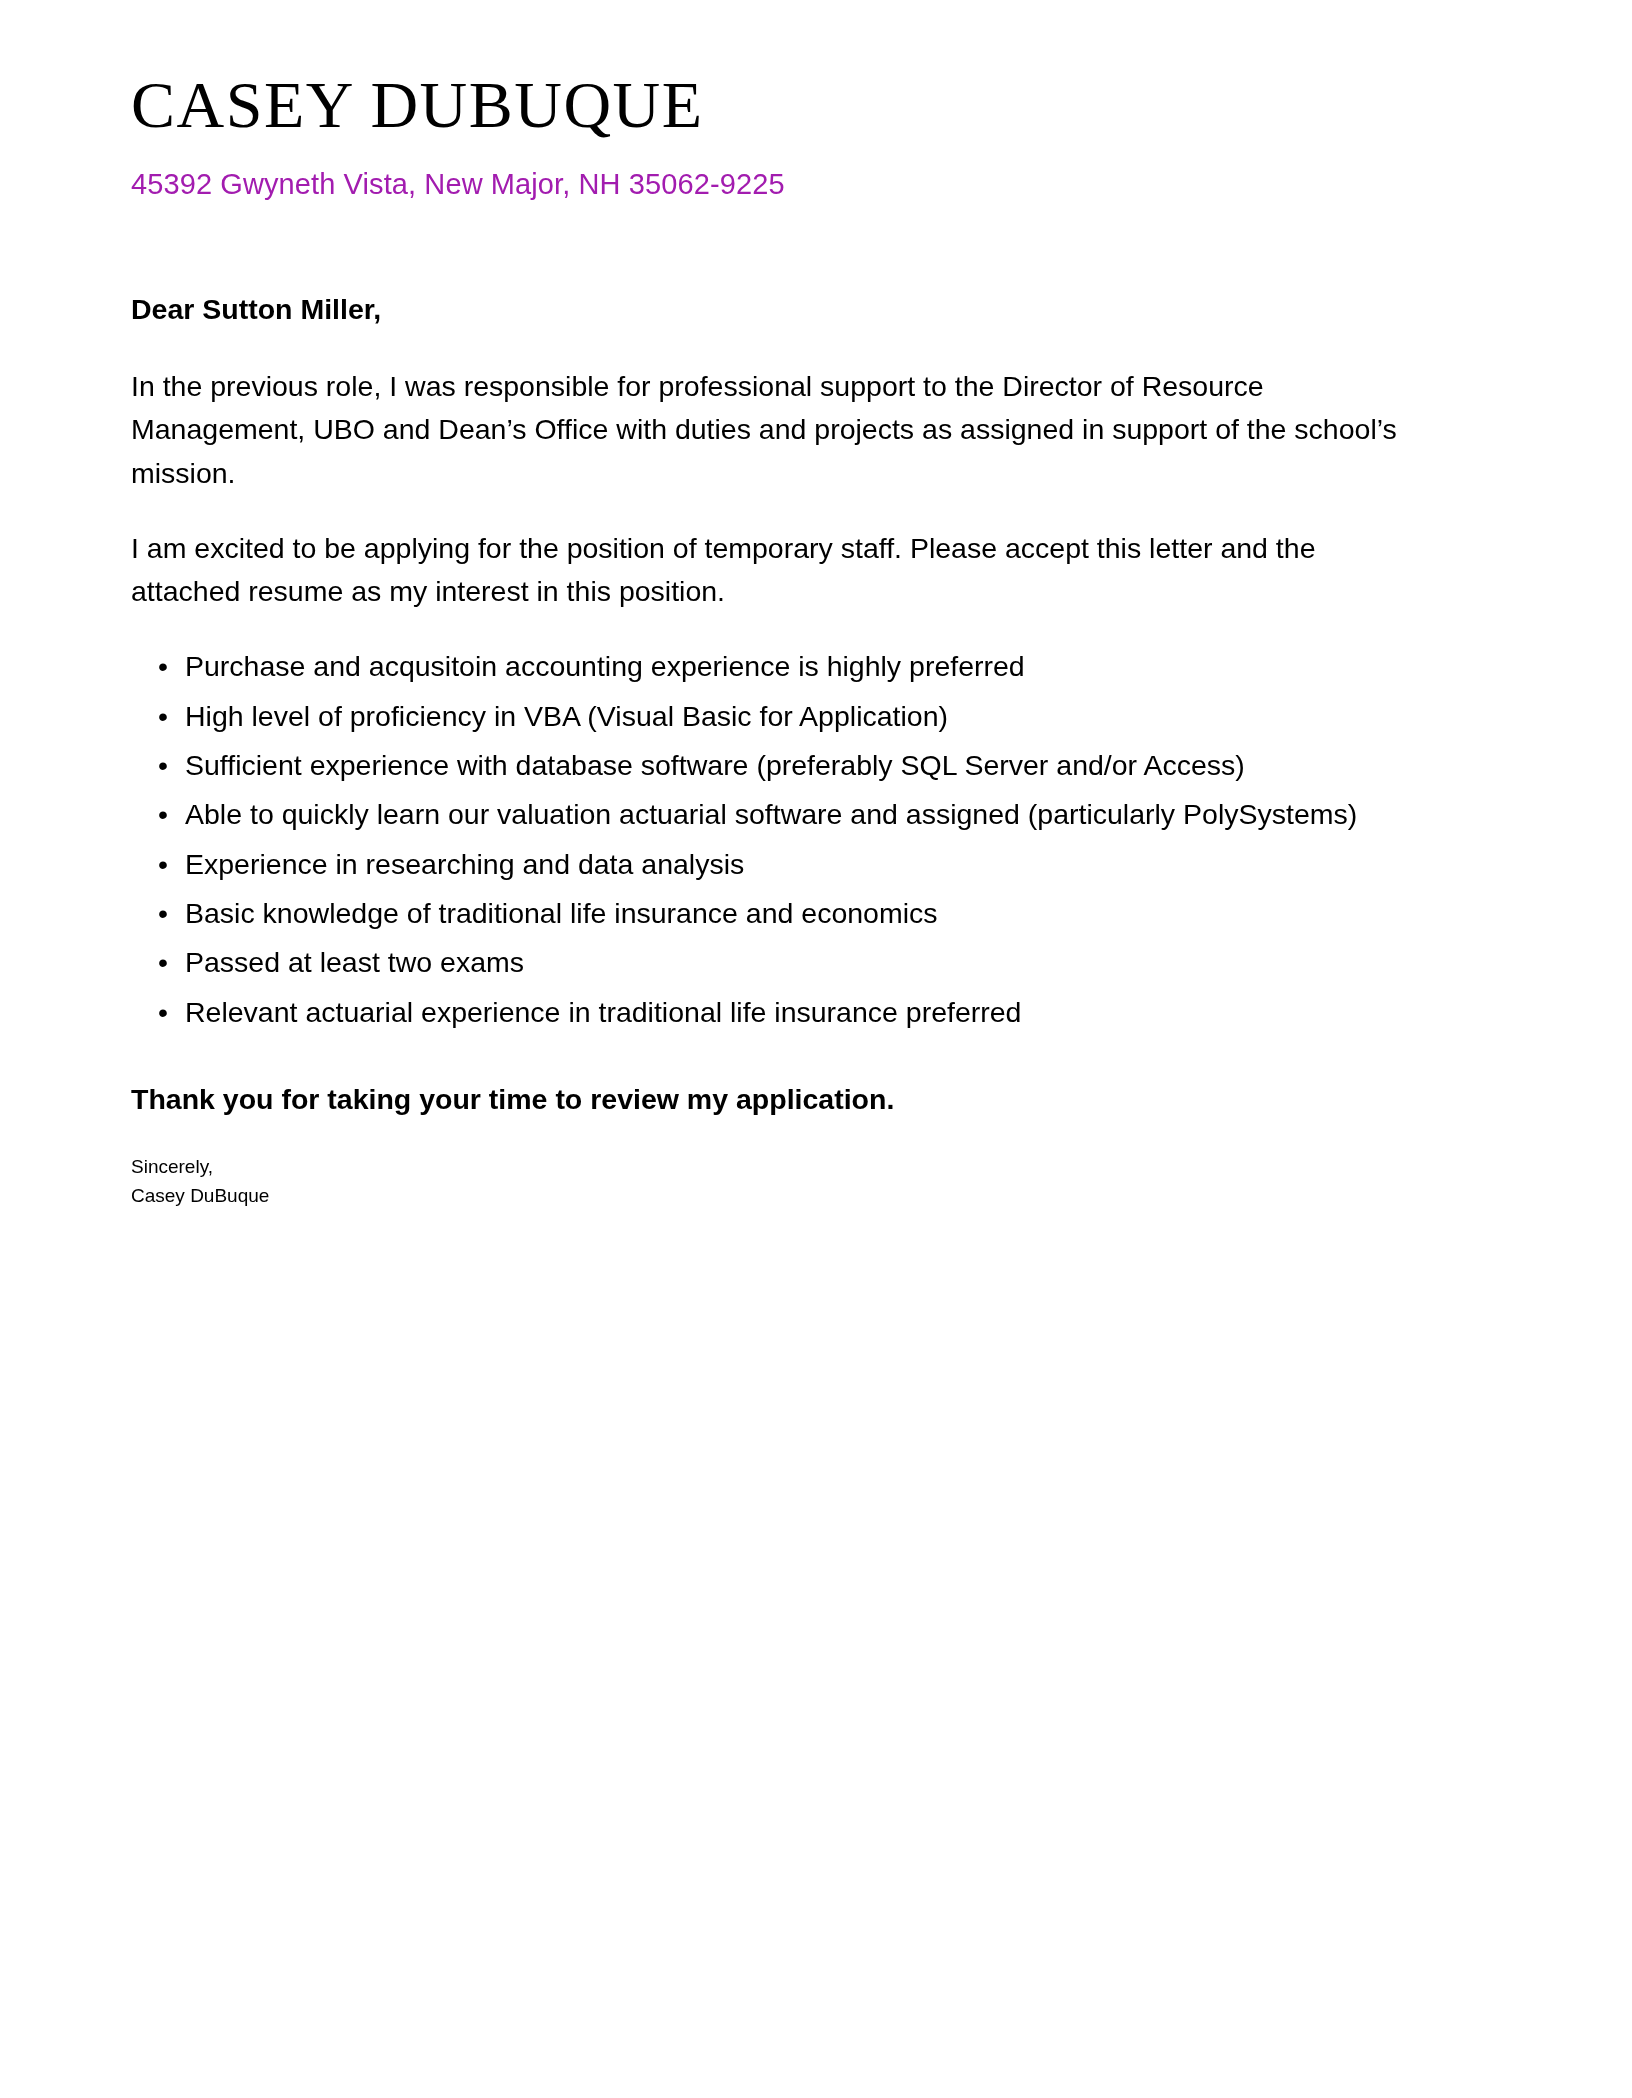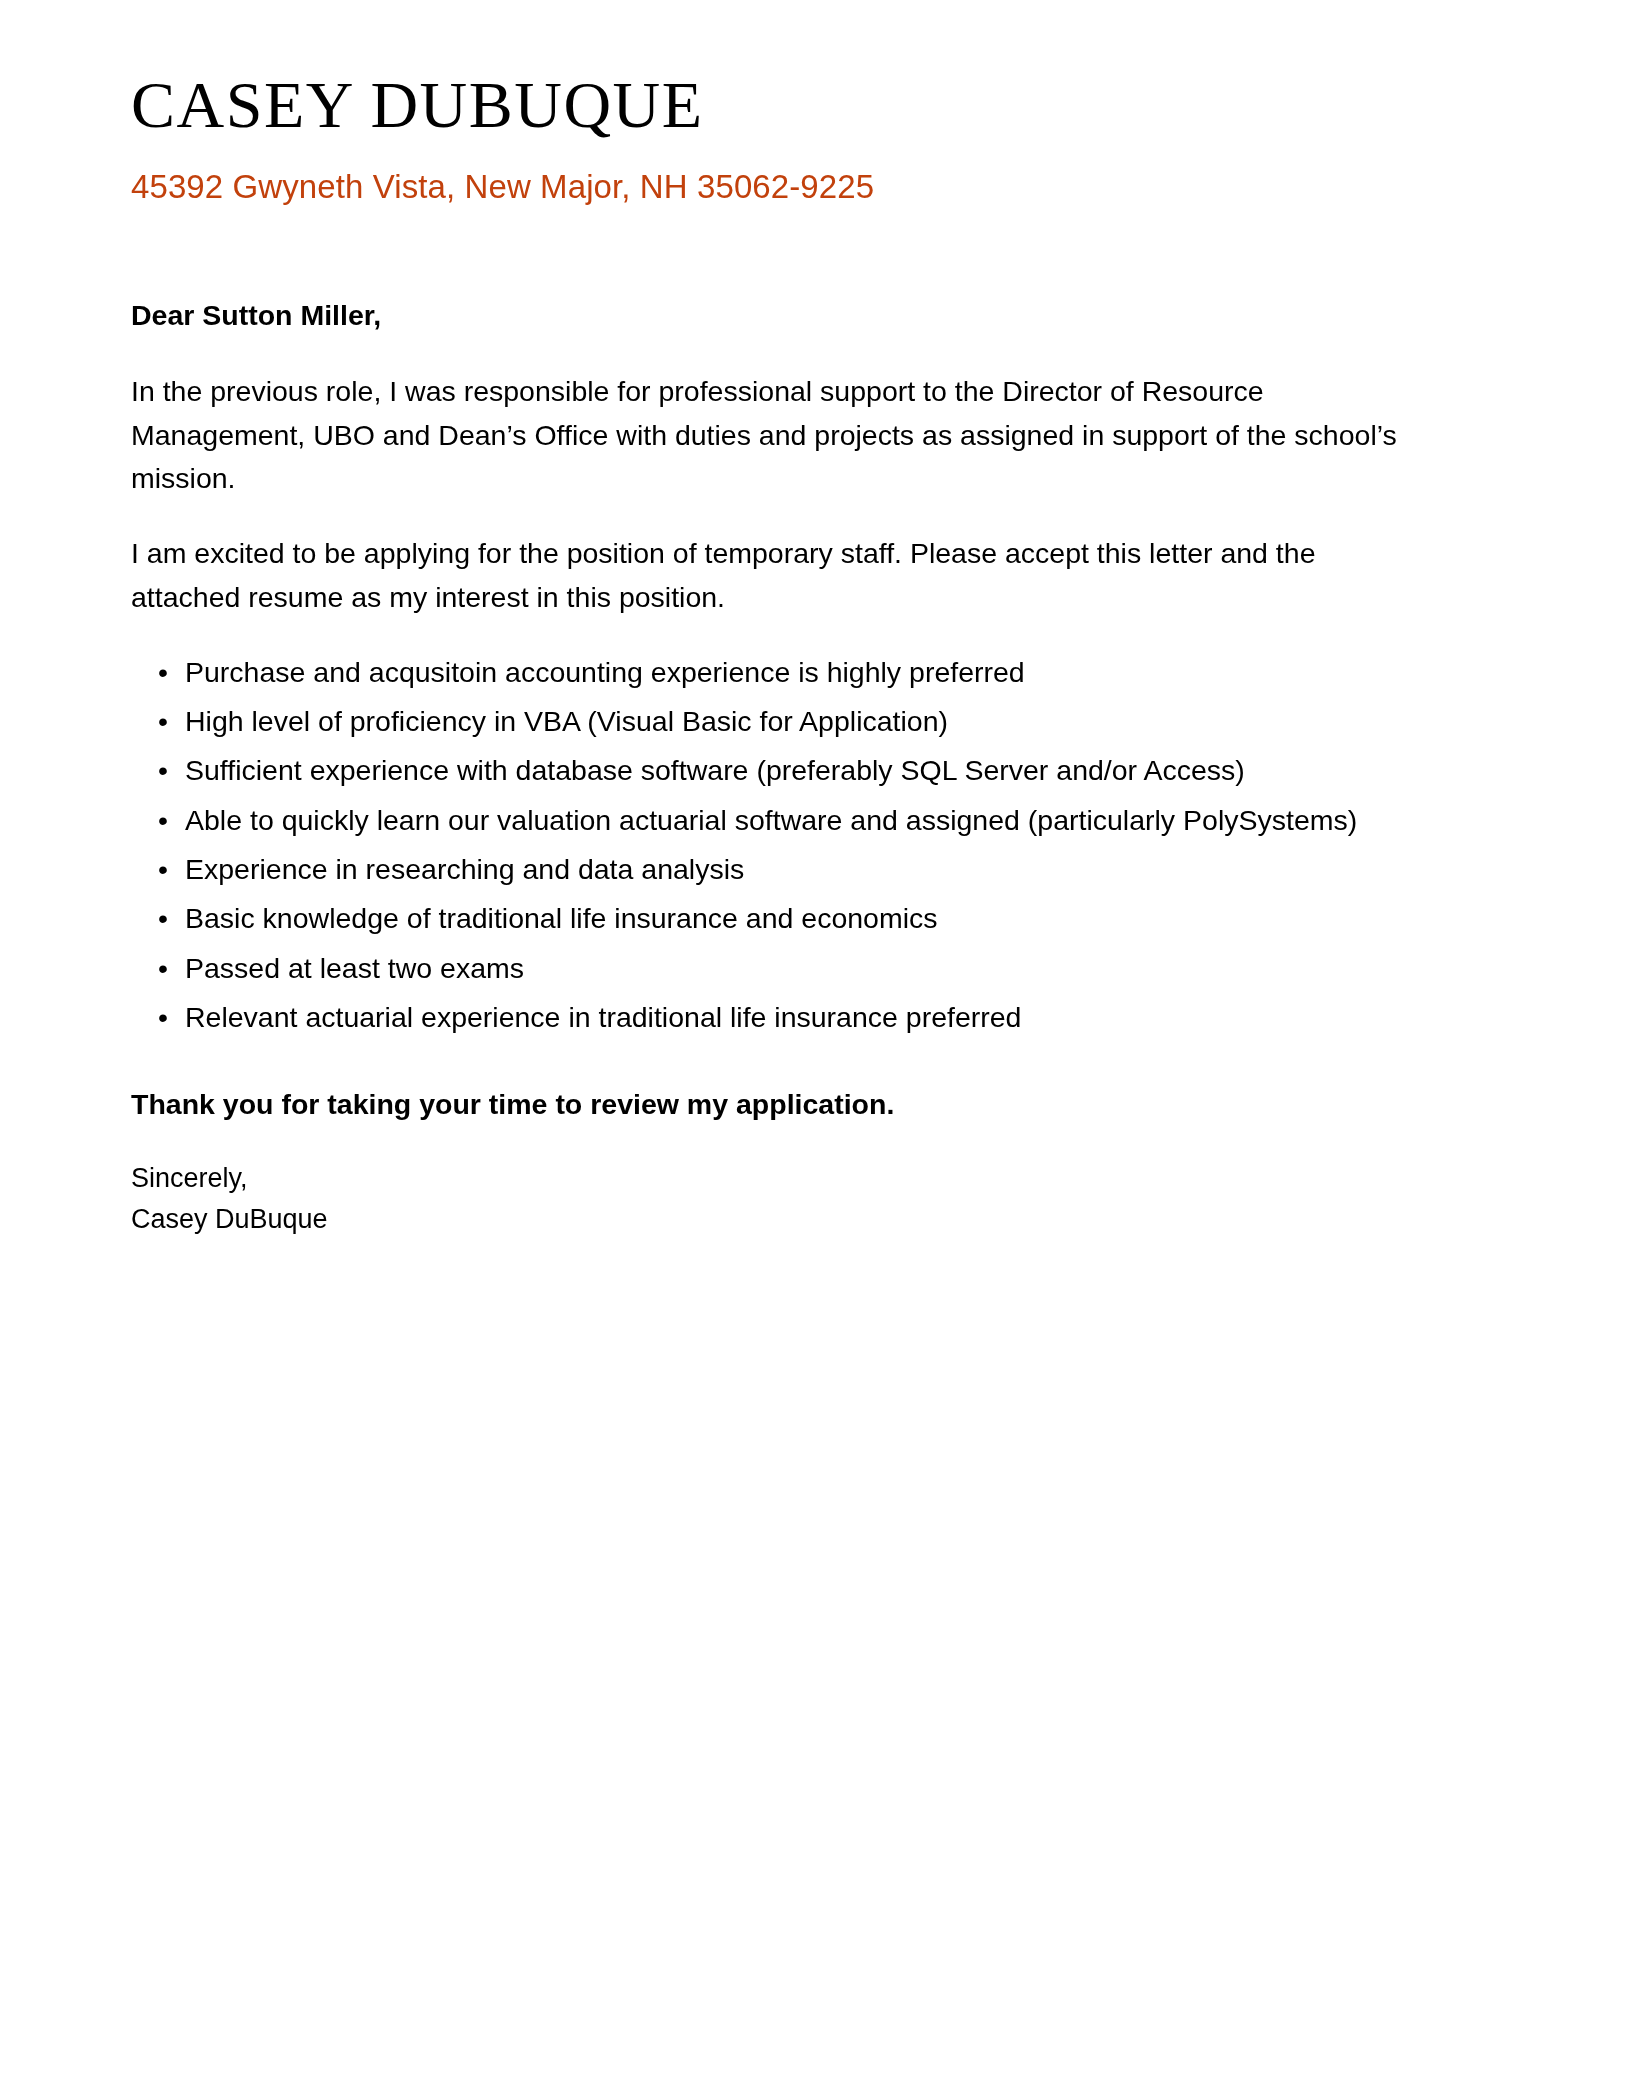--- a/index.html
+++ b/index.html
@@ -39,26 +39,26 @@
     font-size: 66px;
     font-weight: 400;
     line-height: 1.0;
     letter-spacing: 1.5px;
     margin: 0;
     color: #000000;
     white-space: nowrap;
   }
   .address-line {
     font-family: "Liberation Sans", sans-serif;
-    font-size: 33px;
+    font-size: 29px;
     font-weight: 400;
     line-height: 1.35;
     margin: 0;
     padding-top: 27px;
-    color: #c2410c;
+    color: #a21caf;
     letter-spacing: 0.1px;
   }
 
   
   .letter-body {
     padding-top: 84px;
     font-size: 28.5px;
     line-height: 1.52;
   }
   .salutation {
@@ -104,21 +104,21 @@
 
   
   .closing-thanks {
     font-weight: 700;
     margin: 0 0 32px 0;
     font-size: 28.5px;
     line-height: 1.5;
   }
   .signoff {
     margin: 0;
-    font-size: 27px;
+    font-size: 19px;
     line-height: 1.52;
   }
   .signoff-line {
     display: block;
   }
 </style>
 </head>
 <body>
 
 <div class="page">

